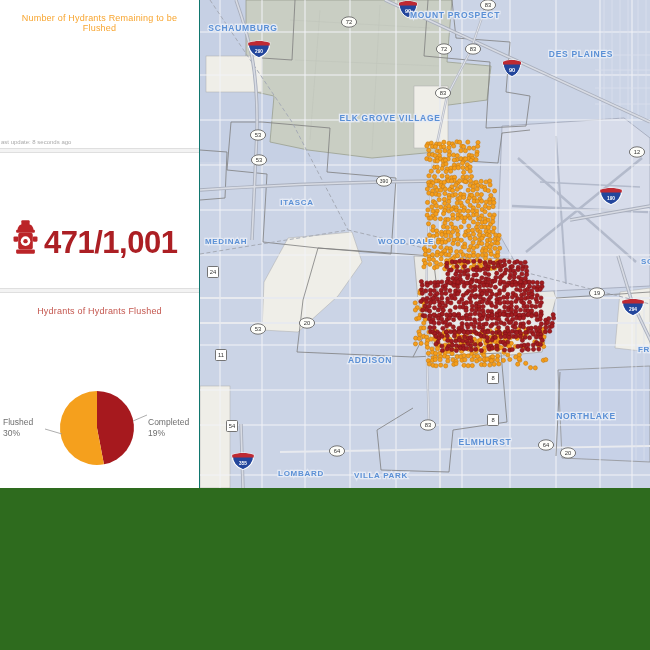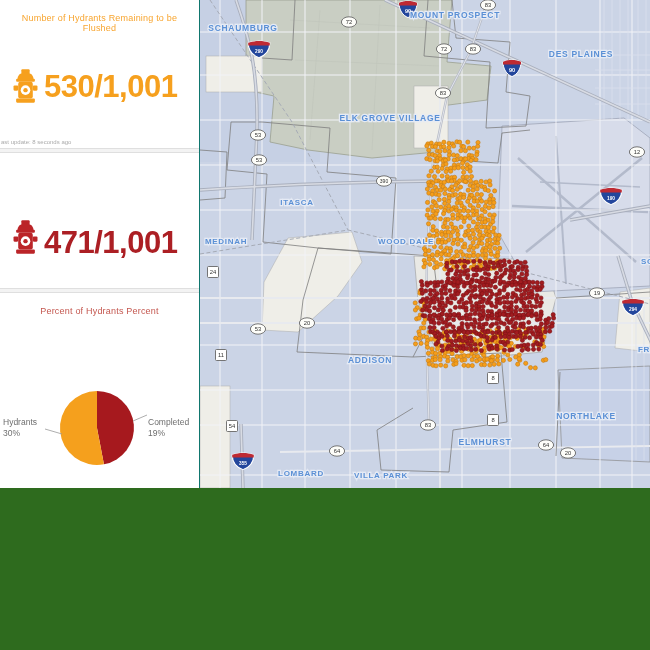--- a/index.html
+++ b/index.html
@@ -42,36 +42,20 @@
 </style>
 </head>
 <body>
 
 <div id="app">
 
   <div id="sidebar">
 
     <div class="card" id="card-remaining">
       <div class="card-title t-orange">Number of Hydrants Remaining to be Flushed</div>
-      <div class="indicator-row">
-        <svg class="hydrant" viewBox="0 0 24 34">
-          <g fill="#F6A01E">
-            <rect x="8" y="0" width="8" height="4" rx="1"></rect>
-            <path d="M4,11 Q4,3 12,3 Q20,3 20,11 Z"></path>
-            <rect x="3" y="9" width="18" height="3" rx="1"></rect>
-            <rect x="5" y="12" width="14" height="16" rx="2"></rect>
-            <rect x="0.5" y="15.5" width="4.5" height="5" rx="1"></rect>
-            <rect x="19" y="15.5" width="4.5" height="5" rx="1"></rect>
-            <rect x="3" y="28" width="18" height="4" rx="1"></rect>
-          </g>
-          <circle cx="12" cy="20" r="4.6" fill="#fff"></circle>
-          <circle cx="12" cy="20" r="2.1" fill="#F6A01E"></circle>
-        </svg>
-        <div class="big-num n-orange">530/1,001</div>
-      </div>
       <div class="footnote">ast update: 8 seconds ago</div>
     </div>
     <div class="gap" id="gap1"></div>
 
     <div class="card" id="card-flushed">
       <div class="indicator-row">
         <svg class="hydrant" viewBox="0 0 24 34">
           <g fill="#BB2428">
             <rect x="8" y="0" width="8" height="4" rx="1"></rect>
             <path d="M4,11 Q4,3 12,3 Q20,3 20,11 Z"></path>
@@ -83,29 +67,29 @@
           </g>
           <circle cx="12" cy="20" r="4.6" fill="#fff"></circle>
           <circle cx="12" cy="20" r="2.1" fill="#BB2428"></circle>
         </svg>
         <div class="big-num n-red">471/1,001</div>
       </div>
     </div>
     <div class="gap" id="gap2"></div>
 
     <div class="card" id="card-percent">
-      <div class="card-title t-red">Percent of Hydrants Percent</div>
+      <div class="card-title t-red">Hydrants of Hydrants Flushed</div>
       <svg id="pie-svg" width="199" height="180" style="position:absolute;left:0;top:15px;">
           <path d="M97,120 L97.00,83.00 A37,37 0 0 1 103.93,156.34 Z" fill="#A6191E"></path>
           <path d="M97,120 L103.93,156.34 A37,37 0 1 1 97.00,83.00 Z" fill="#F5A01D"></path>
           <polyline points="62,126 45,121" fill="none" stroke="#999" stroke-width="0.8"></polyline>
           <polyline points="133,113 147,107" fill="none" stroke="#999" stroke-width="0.8"></polyline>
         </svg>
       <div class="pie-label" id="pie-label-left">
-        <div>Hydrants</div>
+        <div>Flushed</div>
         <div>30%</div>
       </div>
       <div class="pie-label" id="pie-label-right">
         <div>Completed</div>
         <div>19%</div>
       </div>
     </div>
   </div>
 
   <div id="map-wrap">

